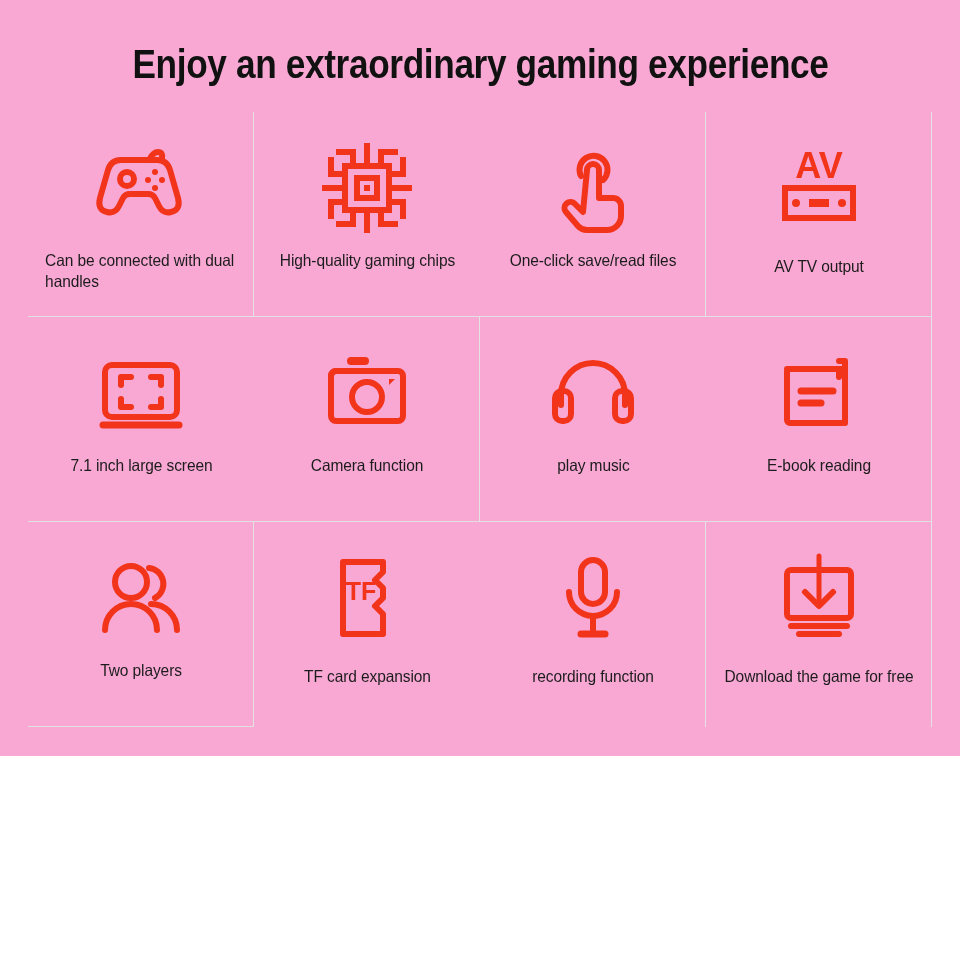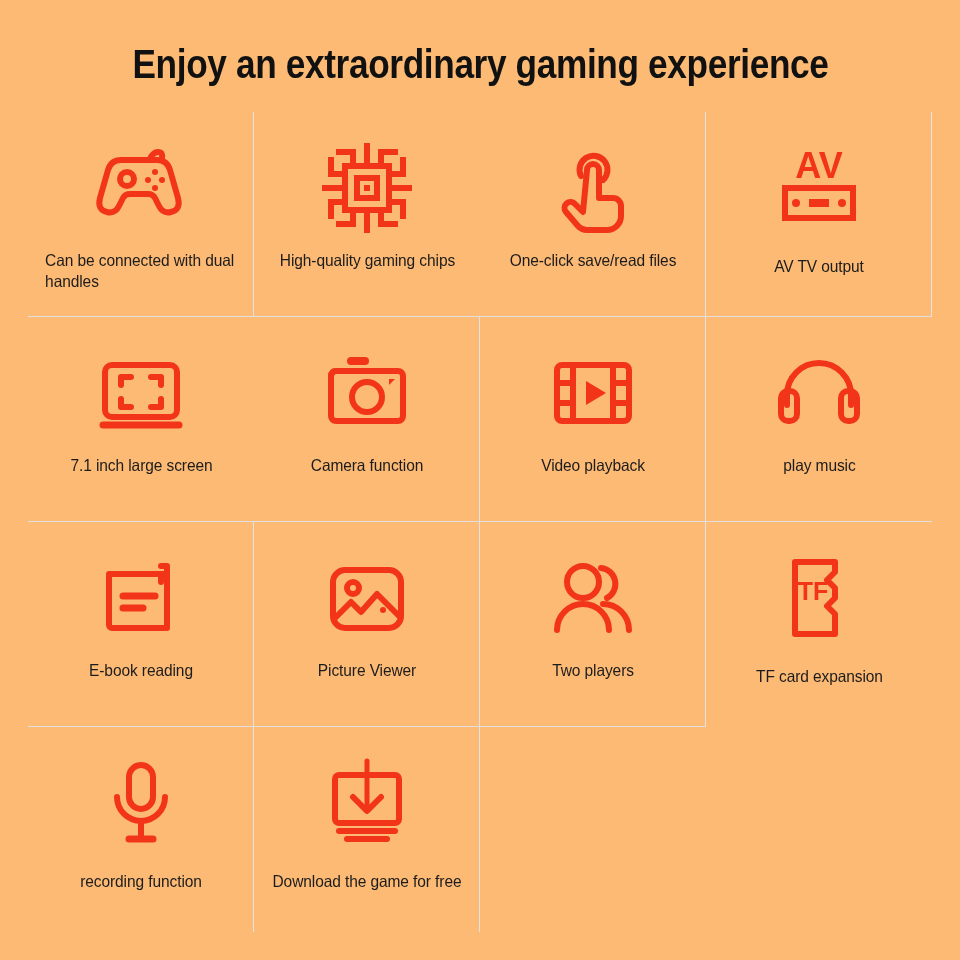--- a/index.html
+++ b/index.html
@@ -10,22 +10,22 @@
   body {
     width: 960px;
     height: 960px;
     overflow: hidden;
     font-family: "Liberation Sans", "DejaVu Sans", sans-serif;
     color: #1b1b1b;
   }
   #page {
     position: relative;
     width: 960px;
-    height: 960px;
-    background: #fdba74;
+    height: 756px;
+    background: #f9a8d4;
   }
 
   
   .title-wrap {
     position: absolute;
     left: 0;
     top: 42px;
     width: 960px;
     text-align: center;
   }
@@ -188,31 +188,20 @@
           <rect x="14" y="28" width="72" height="50" rx="5"></rect>
           <path d="M14 33 a5 5 0 0 1 5 -5 h14"></path>
           <circle cx="50" cy="54" r="15"></circle>
           <path d="M72 36 l6 0 l-6 6 z" fill="#F2341B" stroke="none"></path>
         </svg>
       </div>
       <div class="caption">Camera function</div>
     </div>
 
 
-    <div class="cell row1 col3 r1c3">
-      <div class="icon-box">
-        <svg viewBox="0 0 100 100" fill="none" stroke="#F2341B" stroke-width="6" stroke-linejoin="round">
-          <rect x="14" y="22" width="72" height="56" rx="5"></rect>
-          <path d="M30 22 v56 M70 22 v56"></path>
-          <path d="M14 40 h16 M14 60 h16 M70 40 h16 M70 60 h16"></path>
-          <path d="M43 38 l20 12 l-20 12 z" fill="#F2341B" stroke="none"></path>
-        </svg>
-      </div>
-      <div class="caption">Video playback</div>
-    </div>
 
     <div class="cell row2 col0 r2c0">
       <div class="icon-box">
         <svg viewBox="0 0 100 100" fill="none" stroke="#F2341B" stroke-width="6" stroke-linecap="round" stroke-linejoin="round">
           <path d="M18 62 V52 a32 32 0 0 1 64 0 v10"></path>
           <rect x="12" y="48" width="16" height="30" rx="7"></rect>
           <rect x="72" y="48" width="16" height="30" rx="7"></rect>
         </svg>
       </div>
       <div class="caption">play music</div>
@@ -224,31 +213,20 @@
           <rect x="18" y="26" width="58" height="54" rx="3"></rect>
           <path d="M18 26 h52 v8"></path>
           <path d="M70 18 h6 v62"></path>
           <path d="M32 48 h32" stroke-width="7"></path>
           <path d="M32 60 h20" stroke-width="7"></path>
         </svg>
       </div>
       <div class="caption">E-book reading</div>
     </div>
 
-    <div class="cell row2 col2 r2c2">
-      <div class="icon-box">
-        <svg viewBox="0 0 100 100" fill="none" stroke="#F2341B" stroke-width="6" stroke-linecap="round" stroke-linejoin="round">
-          <rect x="16" y="22" width="68" height="58" rx="12"></rect>
-          <circle cx="36" cy="40" r="6"></circle>
-          <path d="M18 70 l16 -16 l10 10 l16 -18 l22 22"></path>
-          <circle cx="66" cy="62" r="3" fill="#F2341B" stroke="none"></circle>
-        </svg>
-      </div>
-      <div class="caption">Picture Viewer</div>
-    </div>
 
     <div class="cell row2 col3 r2c3">
       <div class="icon-box">
         <svg viewBox="0 0 100 100" fill="none" stroke="#F2341B" stroke-width="6" stroke-linecap="round" stroke-linejoin="round">
           <circle cx="40" cy="34" r="16"></circle>
           <path d="M14 82 a26 26 0 0 1 52 0"></path>
           <path d="M58 20 a16 16 0 0 1 6 30"></path>
           <path d="M60 56 a26 26 0 0 1 26 26"></path>
         </svg>
       </div>

